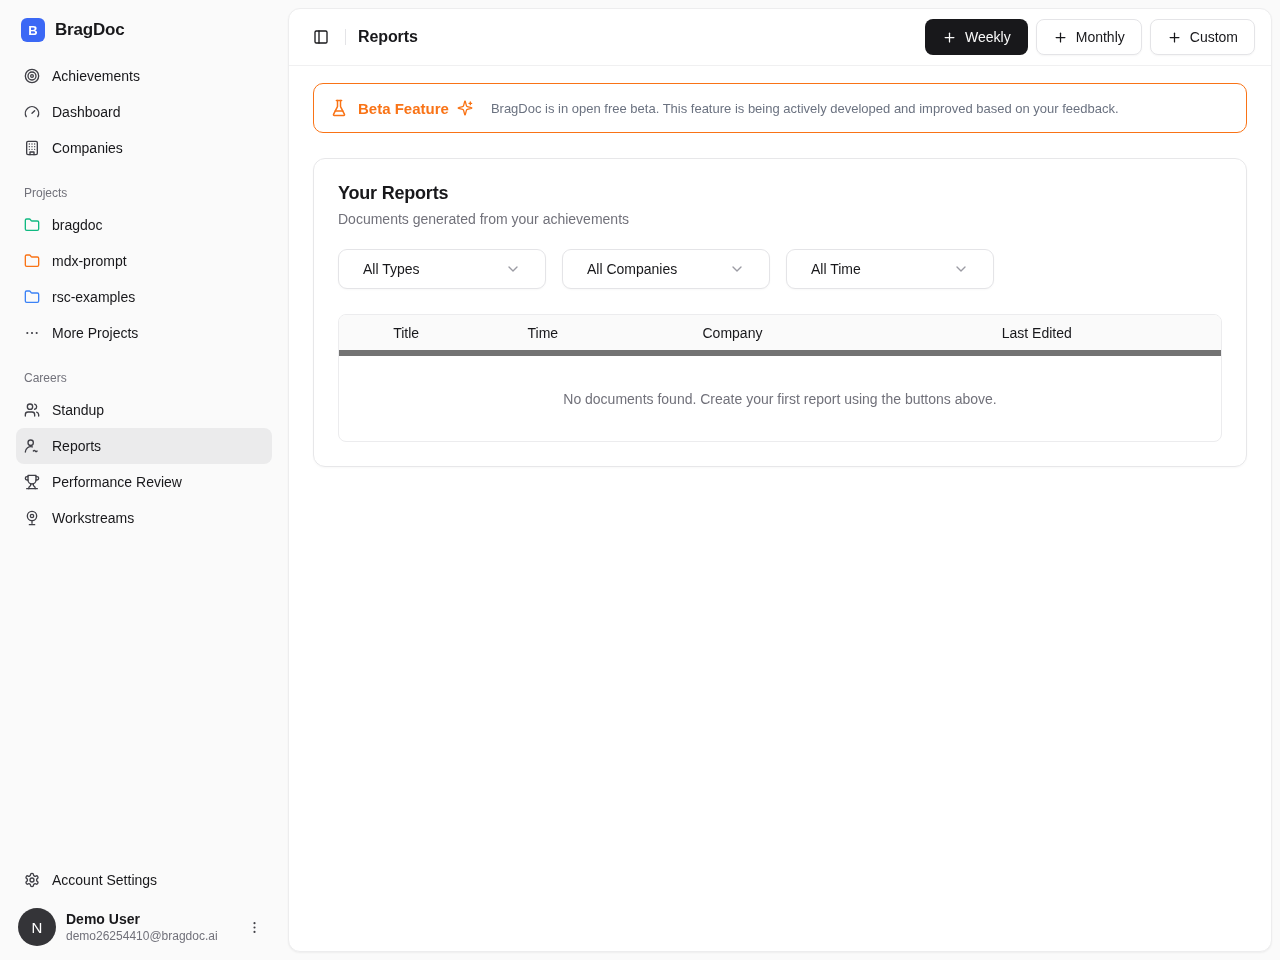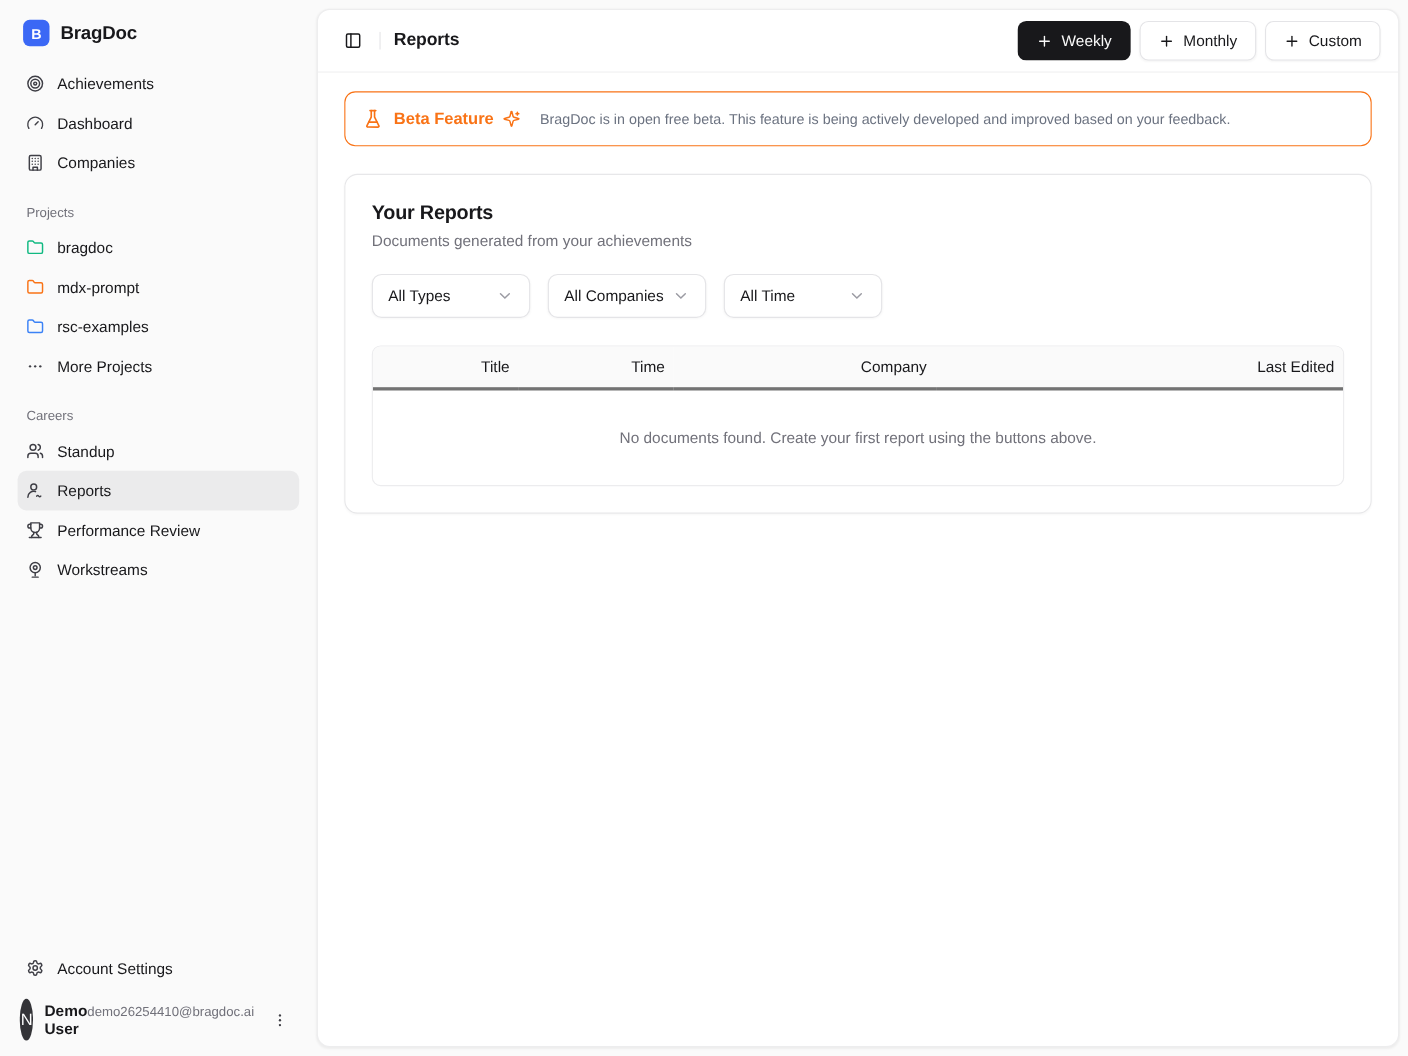--- a/index.html
+++ b/index.html
@@ -45,21 +45,21 @@
     font-size: 12px; color: #71717a;
     padding: 0 8px; margin: 20px 0 7px;
   }
   .sidebar-footer { margin-top: auto; }
   .user-row { display: flex; align-items: center; gap: 10px; padding: 10px 4px 0 2px; }
   .avatar {
     width: 38px; height: 38px; border-radius: 50%;
     background: #343438; color: #fff; font-size: 15px; font-weight: 500;
     display: flex; align-items: center; justify-content: center;
   }
-  .user-meta { display: flex; flex-direction: row; }
+  .user-meta { display: flex; flex-direction: column; }
   .user-name { font-size: 14px; font-weight: 700; }
   .user-email { font-size: 12px; color: #71717a; margin-top: 2px; }
   .dots-btn { margin-left: auto; color: #3f3f46; padding: 6px; border-radius: 6px; cursor: pointer; }
 
   
   .main {
     flex: 1;
     margin: 8px 8px 8px 0;
     background: #fff;
     border: 1px solid #ededee;
@@ -107,35 +107,35 @@
 
   .reports-card {
     border: 1px solid #e7e7e9; border-radius: 12px;
     padding: 24px; box-shadow: 0 1px 2px rgba(0,0,0,.03);
   }
   .card-title { font-size: 18px; font-weight: 700; letter-spacing: -0.2px; }
   .card-sub { font-size: 14px; color: #71717a; margin-top: 7px; }
 
   .filters { display: flex; gap: 16px; margin-top: 22px; }
   .select {
-    width: 144px; height: 40px;
+    width: 208px; height: 40px;
     border: 1px solid #e4e4e7; border-radius: 9px;
     display: flex; align-items: center; justify-content: space-between;
-    padding: 0 14px; font-size: 14px; background: #fff; cursor: pointer;
+    padding: 0 24px; font-size: 14px; background: #fff; cursor: pointer;
     box-shadow: 0 1px 2px rgba(0,0,0,.03);
   }
   .select .ic { color: #9b9ba3; }
 
   .table-wrap { margin-top: 25px; border: 1px solid #ececee; border-radius: 8px; overflow: hidden; }
   table { width: 100%; border-collapse: collapse; font-size: 14px; }
   thead tr { background: #fafafa; }
   th {
-    text-align: right; font-weight: 500; color: #18181b;
+    text-align: center; font-weight: 500; color: #18181b;
     height: 38px; padding: 0 8px 0 10px;
-    border-bottom: 3px solid #737373;
+    border-bottom: 6px solid #737373;
   }
   td.empty-cell { height: 88px; text-align: center; color: #71717a; padding: 0 16px; }
 </style>
 </head>
 <body>
 
 <aside class="sidebar">
 
   <div class="logo-row">
     <div class="logo-badge" style="background: rgb(59, 104, 245);">B</div>

